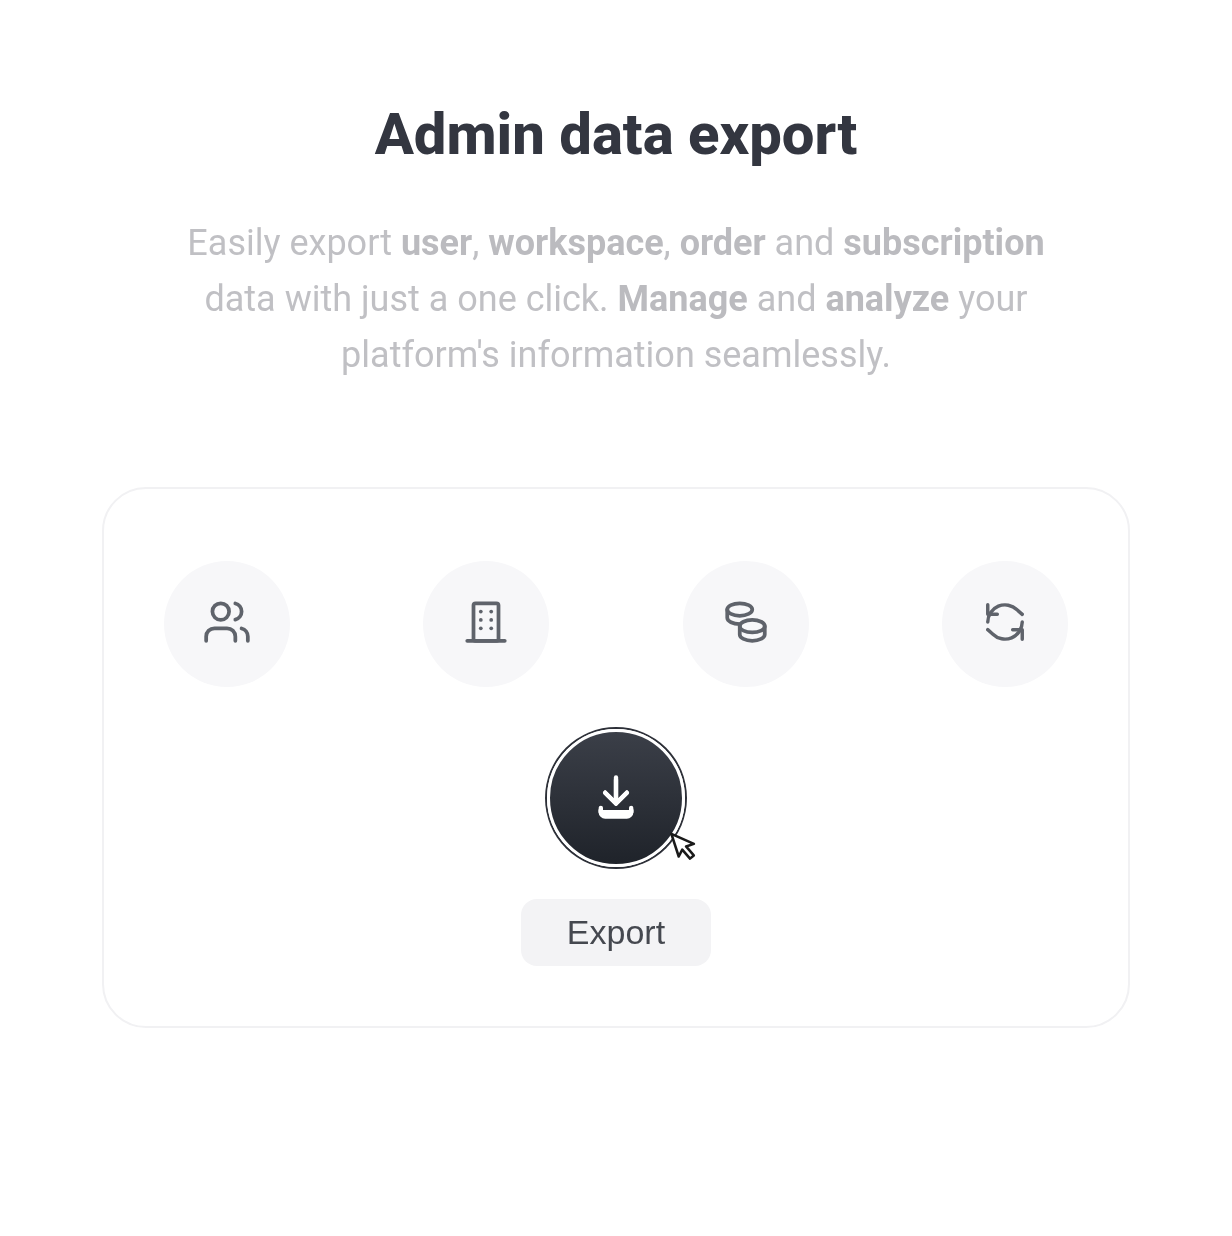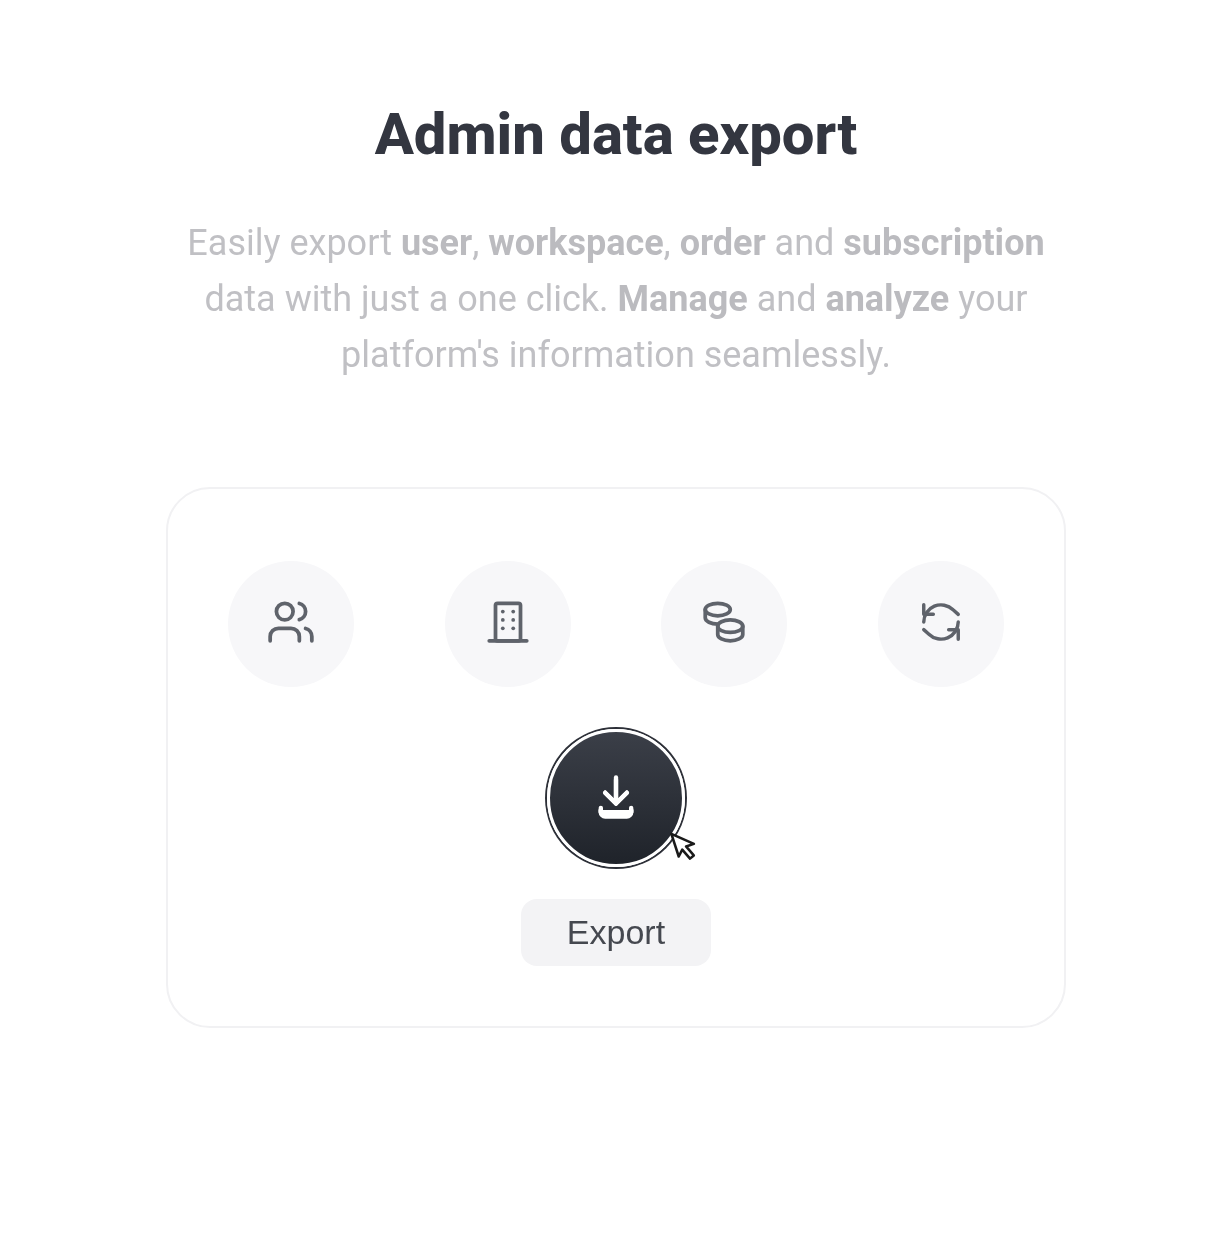--- a/index.html
+++ b/index.html
@@ -33,21 +33,21 @@
       text-align: center;
       line-height: 1.55;
       max-width: 900px;
       margin-bottom: 104px;
     }
     .description b {
       font-weight: 700;
       color: #bbbbbf;
     }
     .card {
-      width: 900px;
+      width: 1028px;
       border: 2px solid #f1f1f3;
       border-radius: 44px;
       padding: 72px 60px 60px;
       display: flex;
       flex-direction: column;
       align-items: center;
       justify-content: space-between;
     }
     .icon-row {
       width: 100%;

